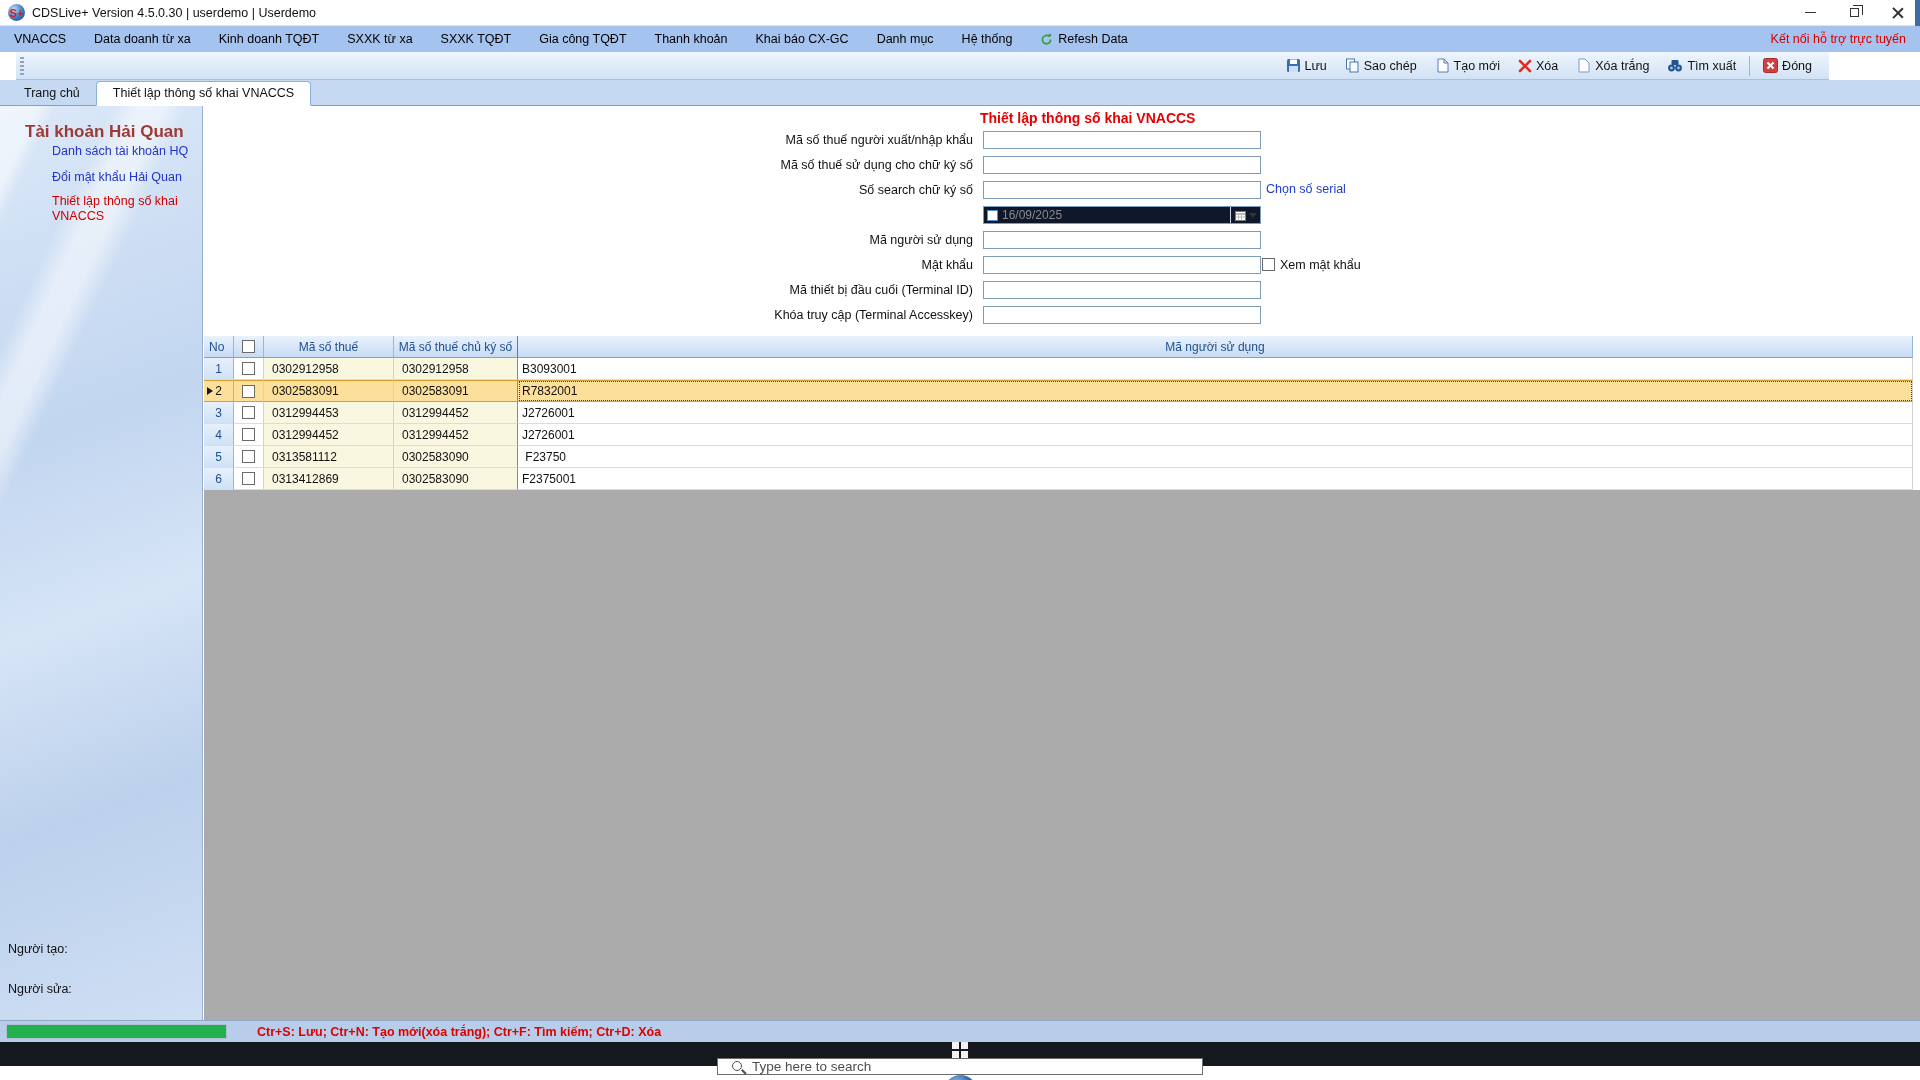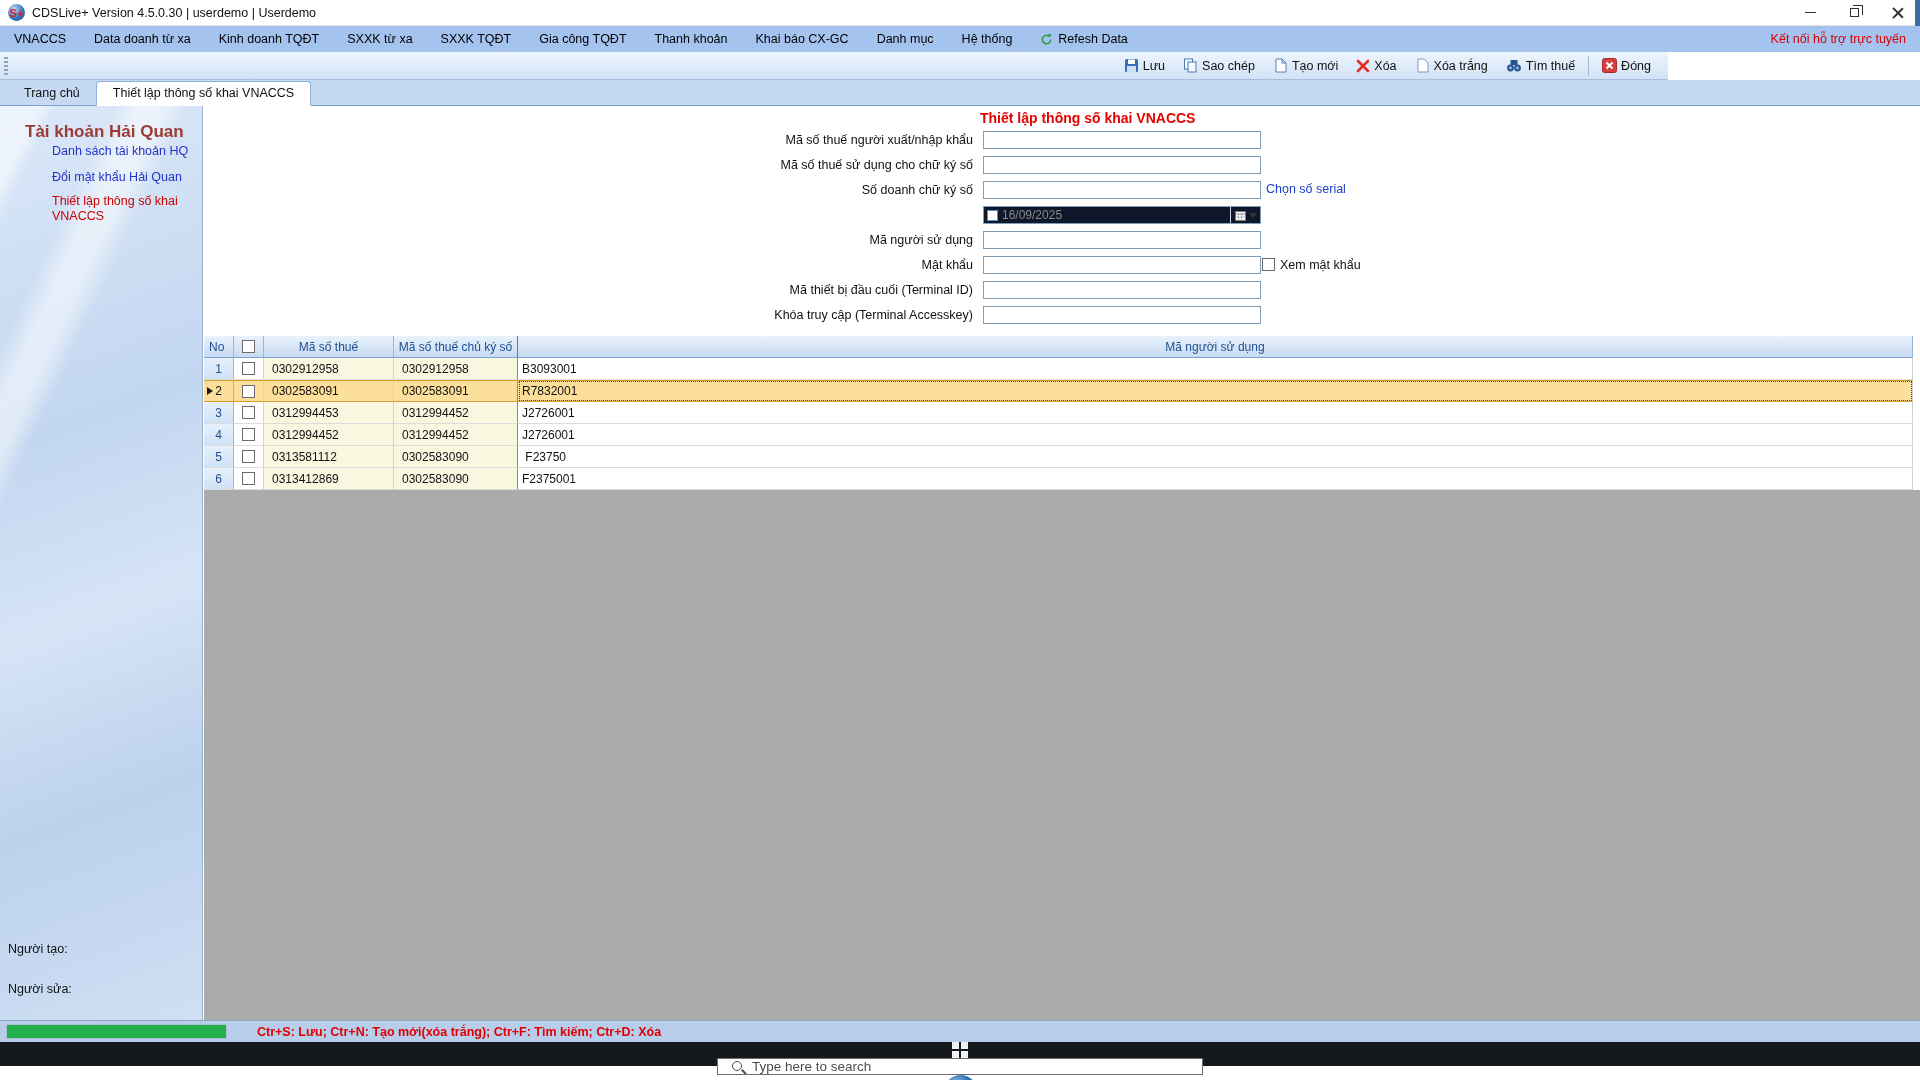--- a/index.html
+++ b/index.html
@@ -29,21 +29,21 @@
 
   
   .menubar { position:absolute; left:0; top:26px; width:1920px; height:26px; background:#a5c3ef;
     display:flex; align-items:center; font-size:12.5px; color:#000; }
   .menu-item { padding:0 14px; height:100%; display:flex; align-items:center; cursor:default; }
   .menu-item.withicon { gap:5px; }
   .refresh-glyph { width:13px; height:13px; display:inline-block; }
   .menu-right { margin-left:auto; padding-right:14px; color:#d40000; font-size:12.5px; }
 
   
-  .toolstrip { position:absolute; left:0; top:52px; width:1668px; height:28px;
+  .toolstrip { position:absolute; left:16px; top:52px; width:1813px; height:28px;
     background:linear-gradient(#eef5fd,#d2e2f5); border-bottom:1px solid #a9bfdc;
     display:flex; align-items:center; }
   .grip { width:4px; height:18px; margin-left:4px;
     background:repeating-linear-gradient(#8aa5c8 0 2px, transparent 2px 4px); }
   .toolbtns { margin-left:auto; display:flex; align-items:center; height:100%; padding-right:8px; }
   .tbtn { display:flex; align-items:center; gap:4px; padding:0 9px; height:24px; font-size:12.5px;
     color:#111; border-radius:2px; }
   .tsep { width:1px; height:20px; background:#9db6d6; margin:0 4px; }
 
   
@@ -270,21 +270,21 @@
         <span>Xóa trắng</span>
       </div>
       <div class="tbtn">
         <svg width="16" height="15" viewBox="0 0 16 15">
           <rect x="4.5" y="2" width="7" height="5" rx="1" fill="#23538f"></rect>
           <circle cx="4.5" cy="10" r="3.4" fill="#23538f"></circle>
           <circle cx="11.5" cy="10" r="3.4" fill="#23538f"></circle>
           <circle cx="4.5" cy="10" r="1.4" fill="#9fc0e8"></circle>
           <circle cx="11.5" cy="10" r="1.4" fill="#9fc0e8"></circle>
         </svg>
-        <span>Tìm thuế</span>
+        <span>Tìm xuất</span>
       </div>
       <div class="tsep"></div>
       <div class="tbtn">
         <svg width="15" height="15" viewBox="0 0 15 15">
           <rect x="0.5" y="0.5" width="14" height="14" rx="2" fill="#d43f3f" stroke="#a82b2b"></rect>
           <path d="M4.5 4.5 L10.5 10.5 M10.5 4.5 L4.5 10.5" stroke="#fff" stroke-width="2"></path>
         </svg>
         <span>Đóng</span>
       </div>
     </div>
@@ -309,21 +309,21 @@
 
     <div class="frow r0">
       <span class="flabel">Mã số thuế người xuất/nhập khẩu</span>
       <input class="finput" type="text" style="">
     </div>
     <div class="frow r1">
       <span class="flabel">Mã số thuế sử dụng cho chữ ký số</span>
       <input class="finput" type="text" style="">
     </div>
     <div class="frow r2">
-      <span class="flabel">Số doanh chữ ký số</span>
+      <span class="flabel">Số search chữ ký số</span>
       <input class="finput" type="text" style="">
       <span class="flink">Chọn số serial</span>
     </div>
     <div class="frow r3">
       <div class="datefield">
         <span class="datecheck"></span>
         <span class="datetext">16/09/2025</span>
         <span class="datebtn">
           <svg width="11" height="11" viewBox="0 0 11 11">
             <rect x="0.5" y="1.5" width="10" height="9" fill="#fff" stroke="#777"></rect>

